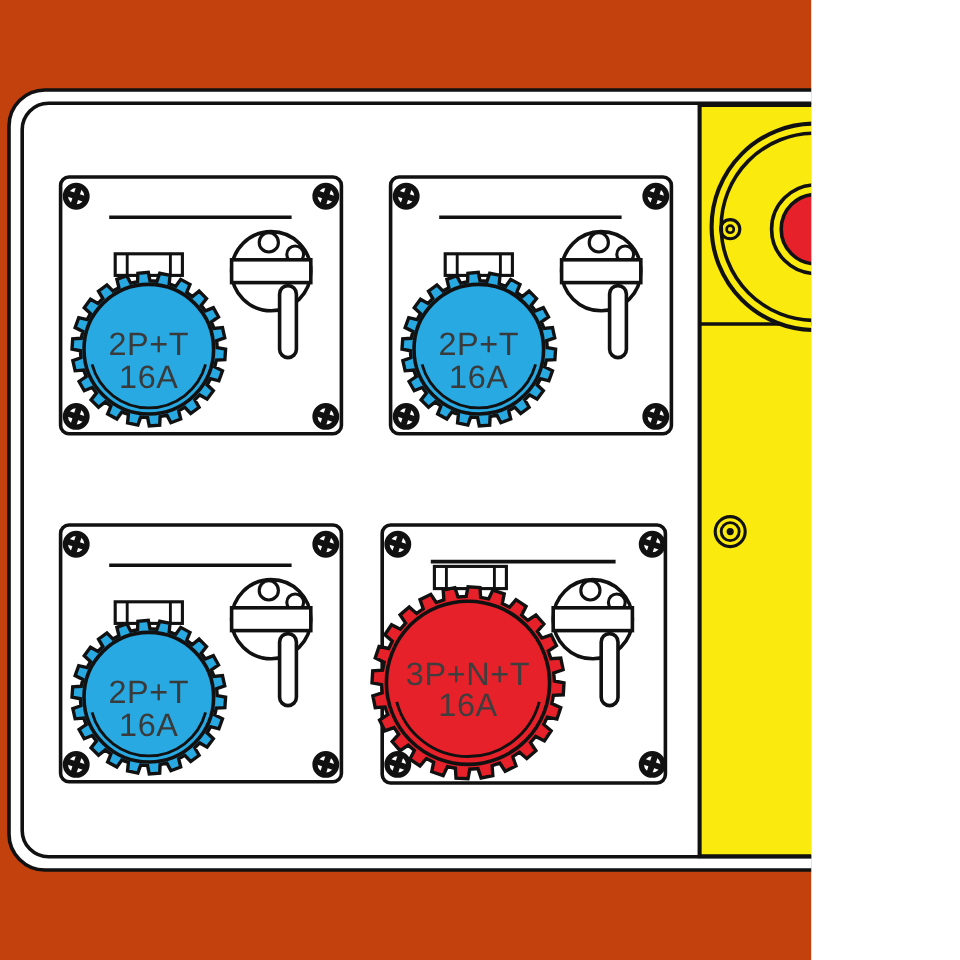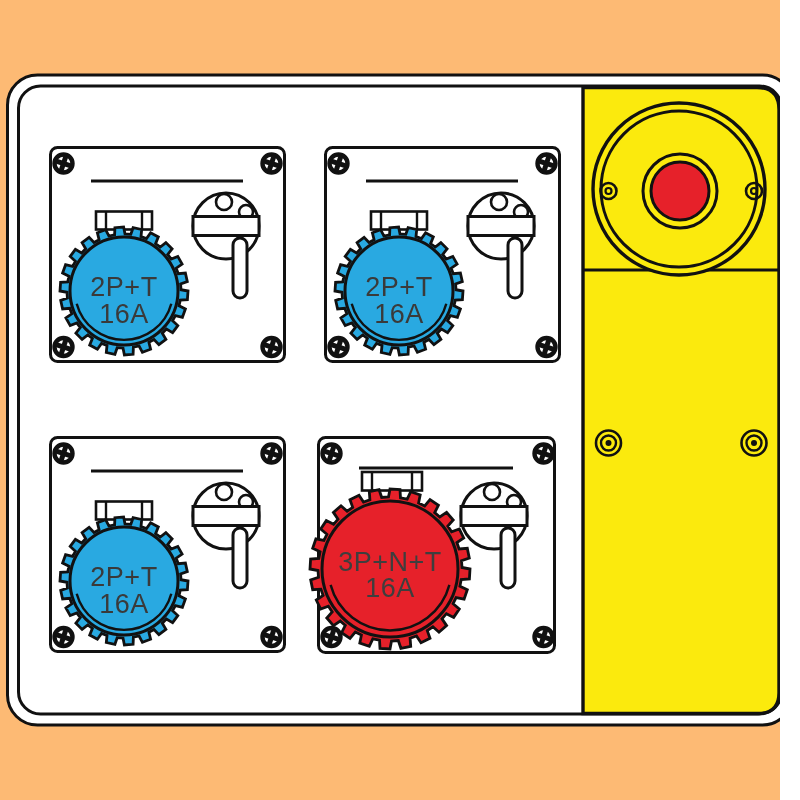--- a/index.html
+++ b/index.html
@@ -1,16 +1,16 @@
 <!DOCTYPE html>
 <html><head>
 <meta charset="utf-8">
 <style>
   html,body{margin:0;padding:0;background:#ffffff;}
-  .stage{width:780px;height:800px;position:relative;background:#fdba74;overflow:hidden;}
+  .stage{width:676px;height:800px;position:relative;background:#c2410c;overflow:hidden;}
   svg{display:block;}
   .lbl{font-family:"Liberation Sans",sans-serif;font-size:27px;fill:#3a3a3a;
        text-anchor:middle;dominant-baseline:central;letter-spacing:0.5px;}
   .lbl-red{font-family:"Liberation Sans",sans-serif;font-size:27px;fill:#3e3e3e;
        text-anchor:middle;dominant-baseline:central;letter-spacing:0.5px;}
 </style>
 </head>
 <body>
 
 <div class="stage">

